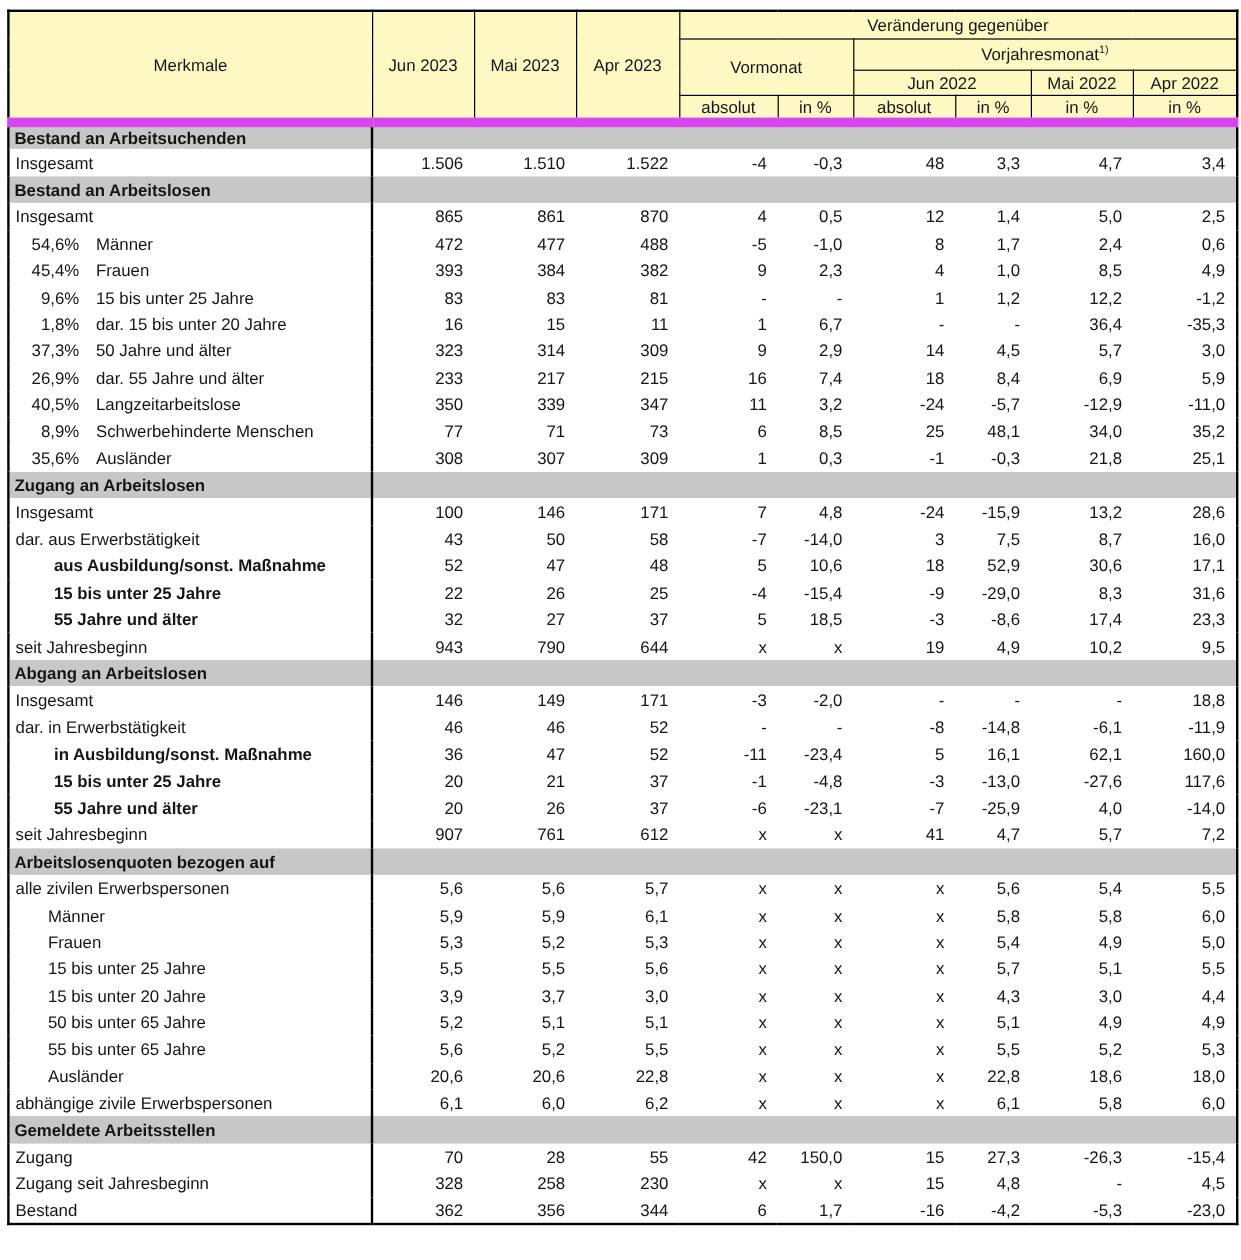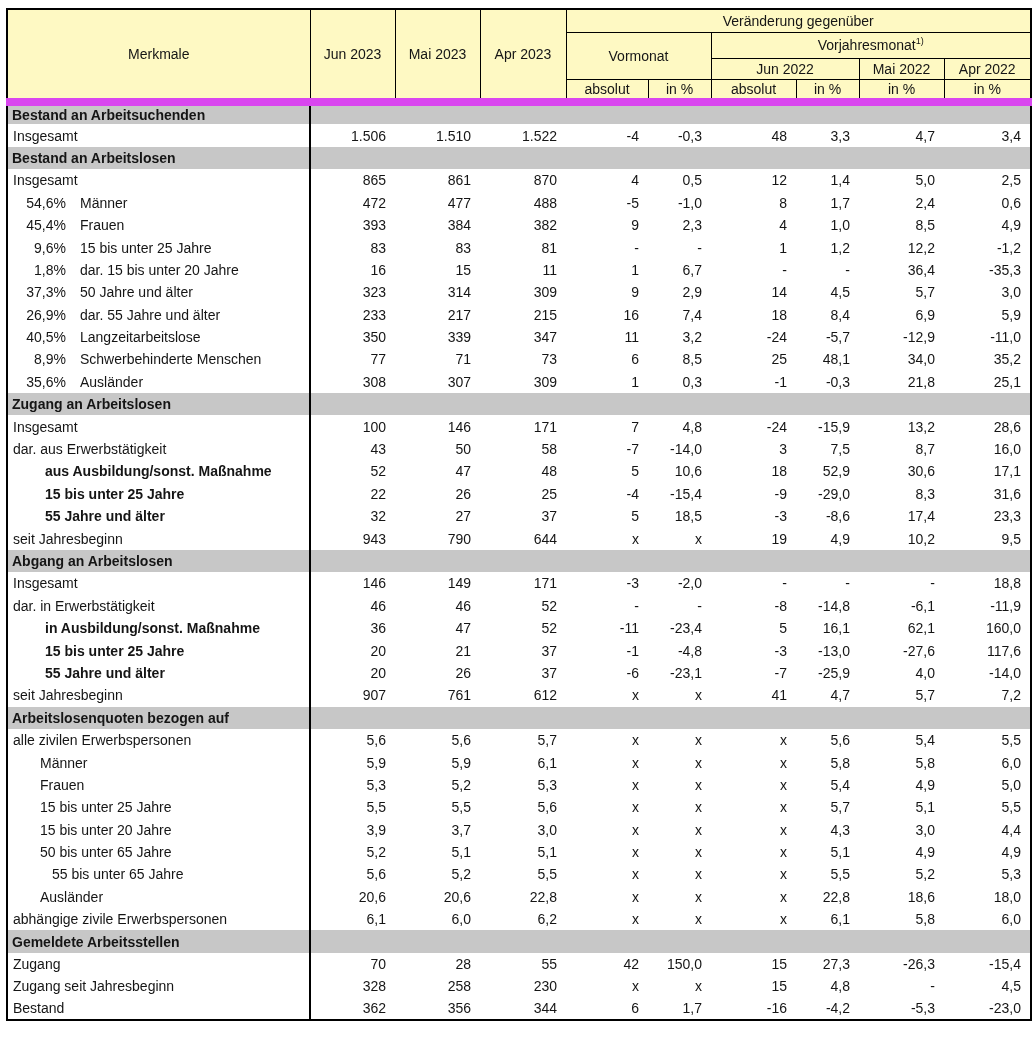--- a/index.html
+++ b/index.html
@@ -466,21 +466,21 @@
           <td class="num">5,1</td>
           <td class="num">5,1</td>
           <td class="num">x</td>
           <td class="num">x</td>
           <td class="num">x</td>
           <td class="num">5,1</td>
           <td class="num">4,9</td>
           <td class="num">4,9</td>
         </tr>
         <tr>
-          <td class="c1"><span class="ind1" style="display: inline-block; margin-left: 12px;">55 bis unter 65 Jahre</span></td>
+          <td class="c1"><span class="ind1" style="display: inline-block;">55 bis unter 65 Jahre</span></td>
           <td class="num">5,6</td>
           <td class="num">5,2</td>
           <td class="num">5,5</td>
           <td class="num">x</td>
           <td class="num">x</td>
           <td class="num">x</td>
           <td class="num">5,5</td>
           <td class="num">5,2</td>
           <td class="num">5,3</td>
         </tr>

